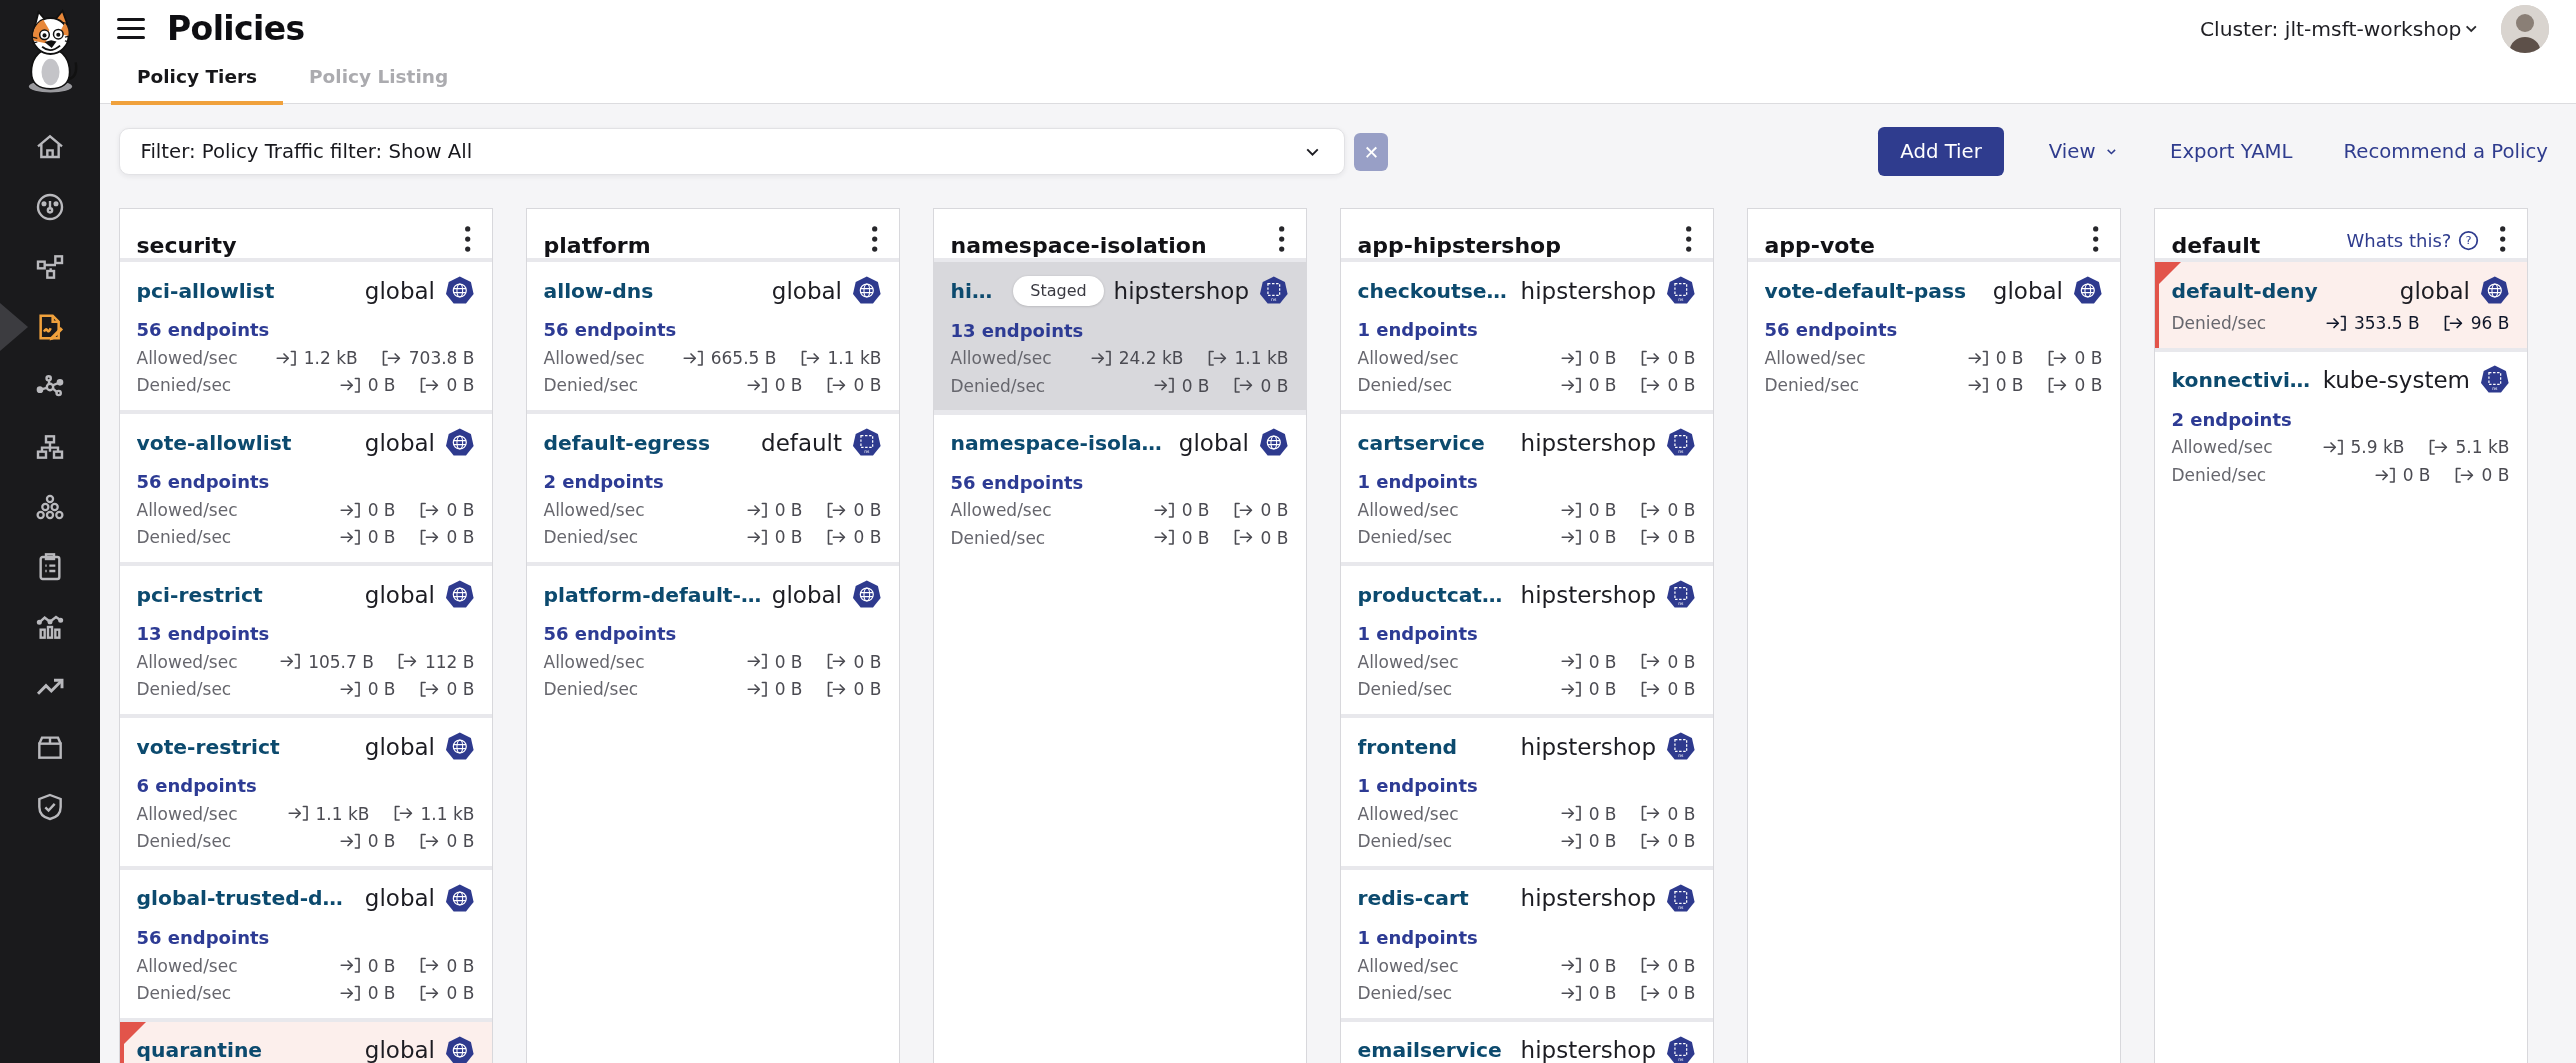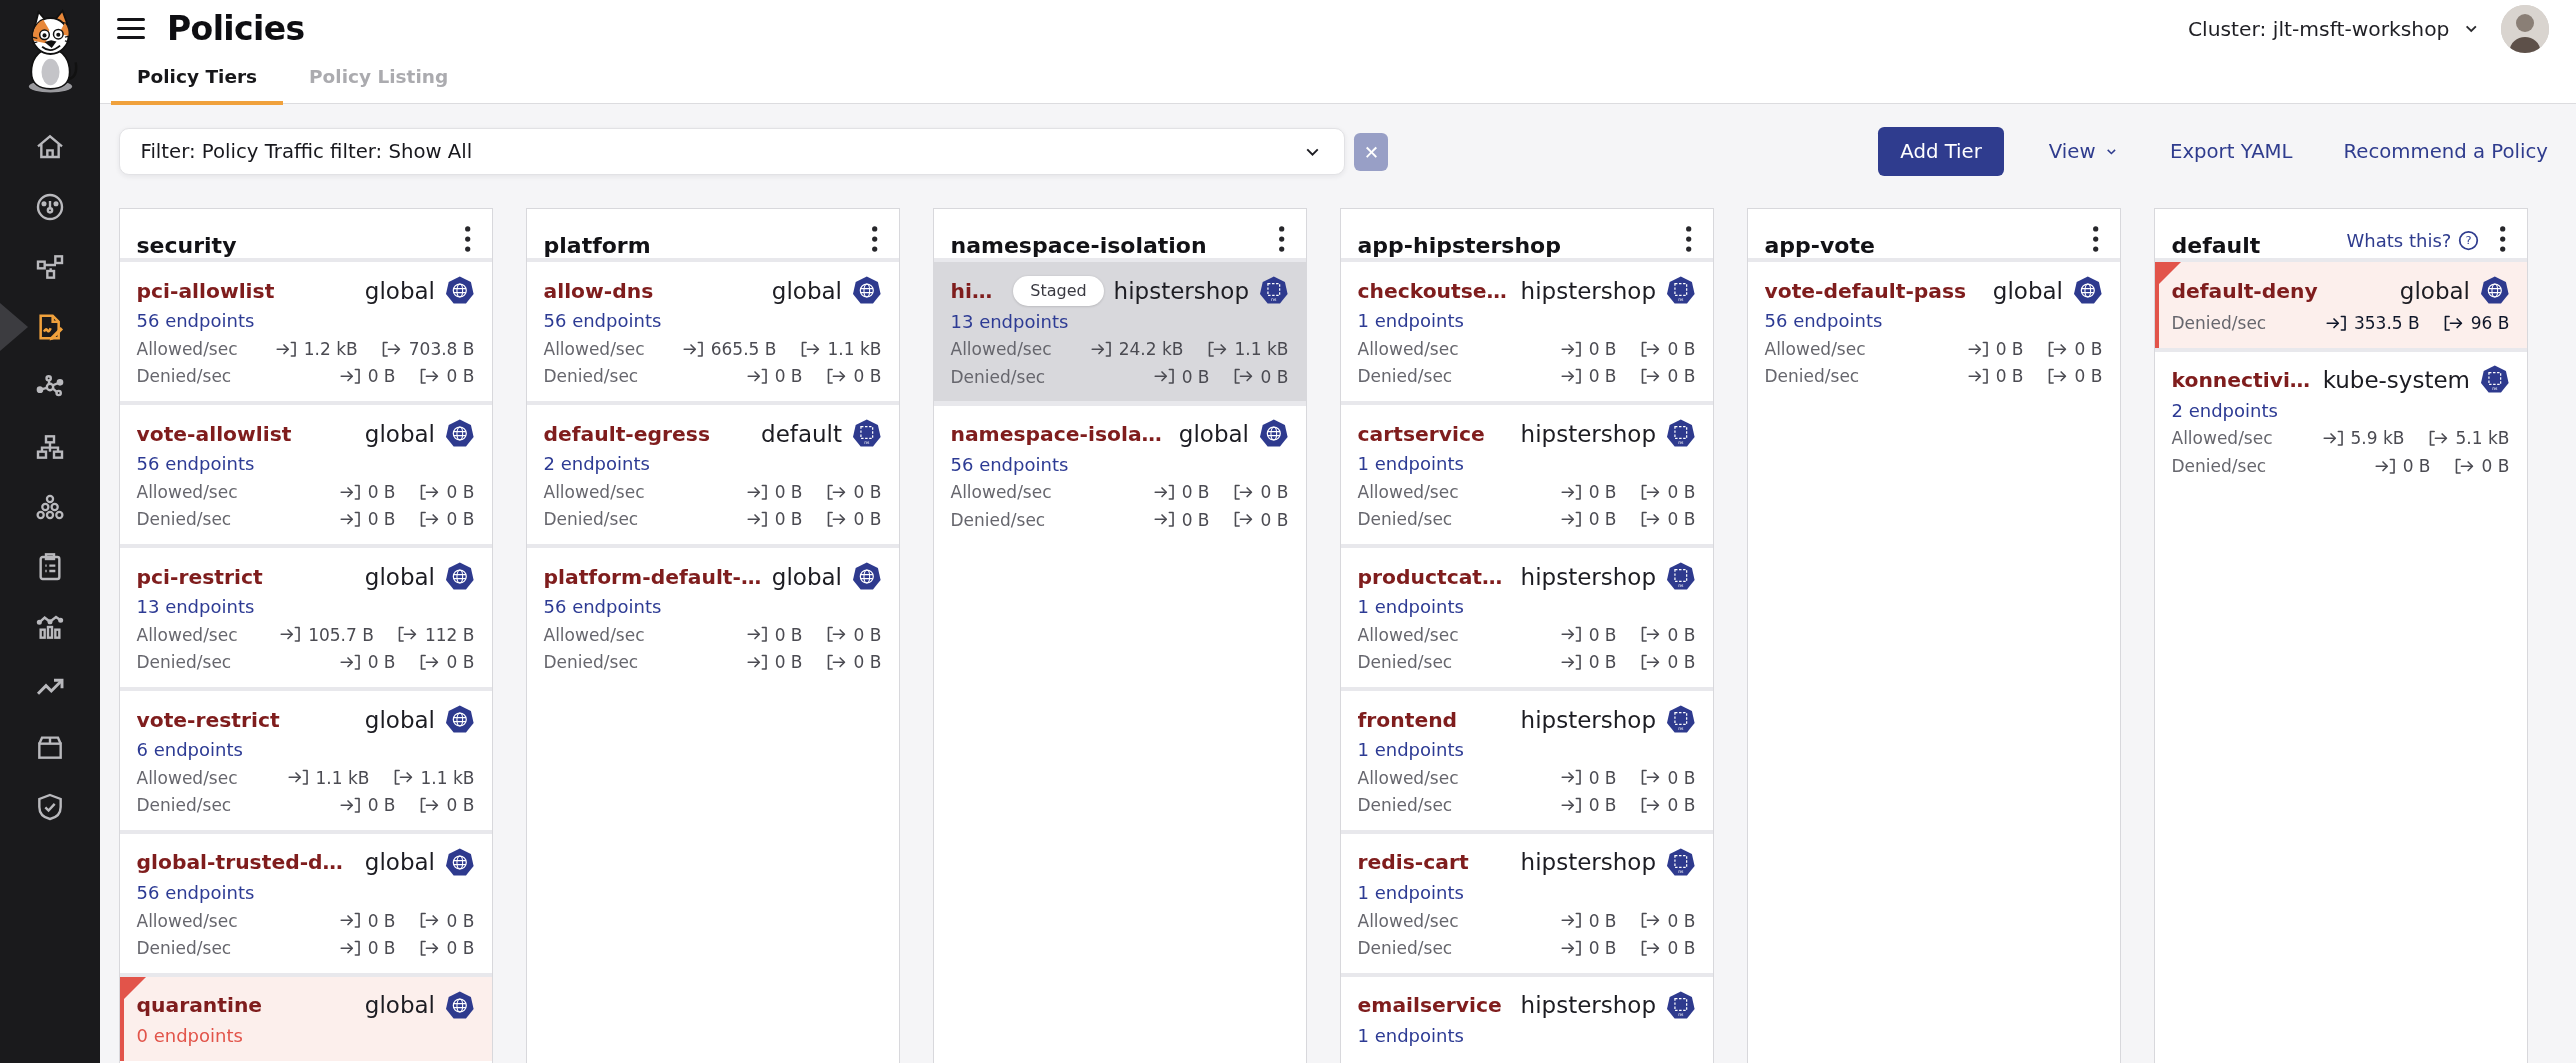--- a/index.html
+++ b/index.html
@@ -25,21 +25,21 @@
     border-left:28px solid #3c3c40; z-index:0;
   }
   .side-item.active svg { position:relative; z-index:1; }
 
   
   .main { flex:1; display:flex; flex-direction:column; min-width:0; }
   .topbar { height:57px; background:#fff; display:flex; align-items:center; padding:0 27px 0 17px; flex-shrink:0; }
   .hamburger { background:none; border:none; padding:0; display:flex; flex-direction:column; gap:5.5px; cursor:pointer; }
   .hamburger span { display:block; width:28px; height:3.1px; background:#141418; border-radius:1.8px; }
   .page-title { font-size:33px; font-weight:bold; margin:0 0 0 22px; color:#0e0e12; letter-spacing:-0.6px; }
-  .cluster { margin-left:auto; display:flex; align-items:center; gap:12px; font-size:20.3px; color:#1f1f24; cursor:pointer; }
+  .cluster { margin-left:auto; display:flex; align-items:center; gap:0; font-size:20.3px; color:#1f1f24; cursor:pointer; }
   .avatar { width:48px; height:48px; border-radius:50%; margin-left:21px; background:#cfc9c4; overflow:hidden; cursor:pointer; flex-shrink:0; }
 
   .tabs { height:47px; background:#fff; border-bottom:1.8px solid #dcdcdf; display:flex; align-items:flex-end; padding-left:11px; flex-shrink:0; }
   .tab { background:none; border:none; font-family:inherit; font-size:18.5px; font-weight:bold; color:#ababaf; padding:0 26px 16px; position:relative; cursor:pointer; }
   .tab.active { color:#17171a; }
   .tab.active::after { content:""; position:absolute; left:0; right:0; bottom:-1.8px; height:4.3px; background:#f0a13c; }
 
   .content { flex:1; padding:23px 0 0 18.5px; overflow:hidden; display:flex; flex-direction:column; }
   .toolbar { display:flex; align-items:center; flex-shrink:0; }
   .filter-box { width:1226px; height:47px; background:#fff; border:0.6px solid #e2e2e5; border-radius:9.9px;
@@ -62,26 +62,26 @@
   .help-link { display:flex; align-items:center; gap:6.2px; color:#2f3c8e; font-size:18px; cursor:pointer; white-space:nowrap; }
   .kebab { background:none; border:none; padding:2.5px 4.9px; cursor:pointer; }
   .sep { height:4.3px; background:#e8e8ec; flex-shrink:0; }
 
   .card { background:#fff; padding:13.5px 17px 14.8px; flex-shrink:0; position:relative; cursor:pointer; }
   .card.staged { background:#d8d8dc; }
   .card.alert { background:#fcefec; border-left:4.3px solid #e2544a; padding-left:13px; }
   .card.alert::before { content:""; position:absolute; top:0; left:0; width:0; height:0;
     border-top:22px solid #e2544a; border-right:22px solid transparent; }
   .card-top { display:flex; align-items:center; min-height:29.6px; }
-  .card-name { font-size:20.3px; font-weight:600; color:#7f1d1d; white-space:nowrap; overflow:hidden; text-overflow:ellipsis; }
+  .card-name { font-size:20.3px; font-weight:600; color:#0c4a6e; white-space:nowrap; overflow:hidden; text-overflow:ellipsis; }
   .pill { background:#fff; border-radius:615px; padding:5.5px 17px; font-size:16px; color:#3a3a42; margin-left:14.8px;
     box-shadow:0 0.6px 2.5px rgba(0,0,0,.18); white-space:nowrap; }
   .scope { margin-left:auto; display:flex; align-items:center; gap:9.9px; padding-left:9.9px; }
   .scope-label { font-size:23px; color:#1c1c22; white-space:nowrap; }
-  .endpoints { margin-top:5px; font-size:18px; color:#2d3b94; display:inline-block; cursor:pointer; }
+  .endpoints { margin-top:14px; font-size:18px; color:#2d3b94; display:inline-block; cursor:pointer;font-weight:bold; }
   .endpoints.alert-text { color:#e2544a; }
   .stat { margin-top:7.4px; display:flex; align-items:center; font-size:17px; color:#66666d; }
   .vals { margin-left:auto; display:flex; gap:23.4px; }
   .val { display:flex; align-items:center; gap:6.2px; color:#4b4b52; white-space:nowrap; }
   .val svg { flex-shrink:0; }
   .val.red { color:#0f172a; }
 </style>
 </head>
 <body>
 

